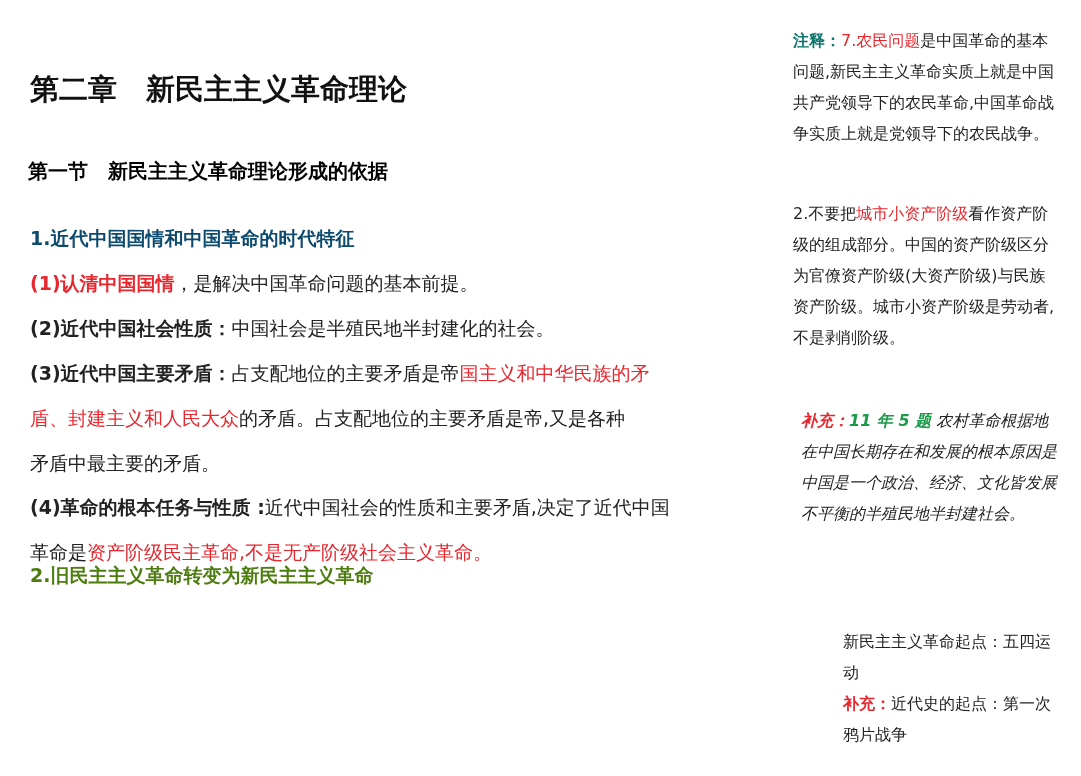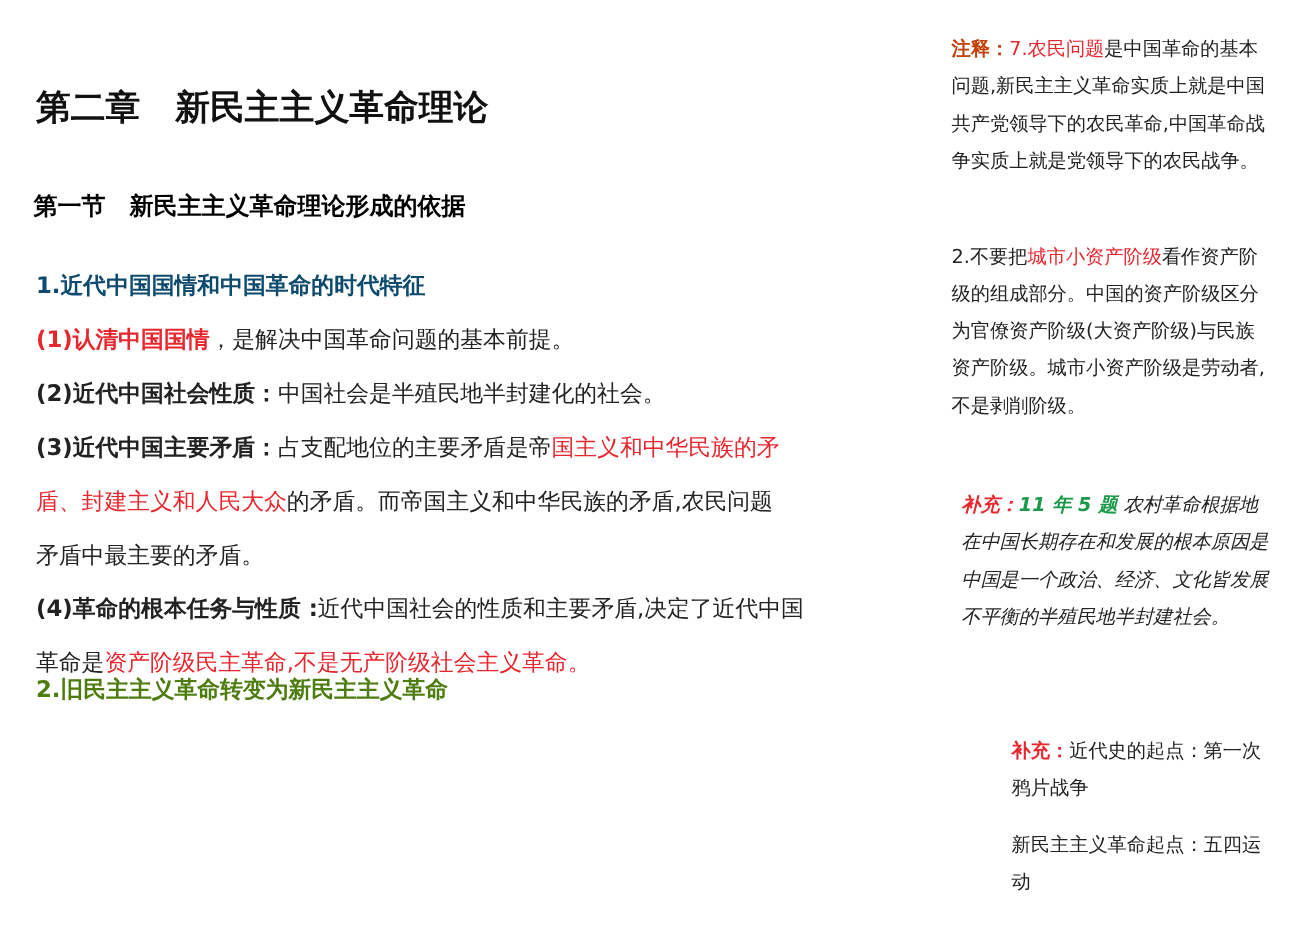--- a/index.html
+++ b/index.html
@@ -27,43 +27,43 @@
 </div>
 
 <div class="line" style="top:315px;">
   <span class="b">(2)近代中国社会性质：</span><span>中国社会是半殖民地半封建化的社会。</span>
 </div>
 
 <div class="line" style="top:360px;">
   <span class="b">(3)近代中国主要矛盾：</span><span>占支配地位的主要矛盾是帝</span><span class="red">国主义和中华民族的矛</span>
 </div>
 <div class="line" style="top:405px;">
-  <span class="red">盾、封建主义和人民大众</span><span>的矛盾。而帝国主义和中华民族的矛盾,农民问题</span>
+  <span class="red">盾、封建主义和人民大众</span><span>的矛盾。占支配地位的主要矛盾是帝,又是各种</span>
 </div>
 <div class="line" style="top:450px;">
   <span>矛盾中最主要的矛盾。</span>
 </div>
 
 <div class="line" style="top:494px;">
   <span class="b">(4)革命的根本任务与性质 :</span><span>近代中国社会的性质和主要矛盾,决定了近代中国</span>
 </div>
 <div class="line" style="top:539px;">
   <span>革命是</span><span class="red">资产阶级民主革命,不是无产阶级社会主义革命。</span>
 </div>
 
 <div class="line b" style="top:562px;color:#4d7c0f;">2.旧民主主义革命转变为新民主主义革命</div>
 
 <div class="side" style="left:793px; top:25px; width:270px;">
-  <p><span class="b" style="color:#c2410c;">注释：</span><span class="red">7.农民问题</span><span>是中国革命的基本问题,新民主主义革命实质上就是中国共产党领导下的农民革命,中国革命战争实质上就是党领导下的农民战争。</span></p>
+  <p><span class="b" style="color:#0f766e;">注释：</span><span class="red">7.农民问题</span><span>是中国革命的基本问题,新民主主义革命实质上就是中国共产党领导下的农民革命,中国革命战争实质上就是党领导下的农民战争。</span></p>
 </div>
 
 <div class="side" style="left:793px; top:198px; width:268px;">
   <p><span>2.不要把</span><span class="red">城市小资产阶级</span><span>看作资产阶级的组成部分。中国的资产阶级区分为官僚资产阶级(大资产阶级)与民族资产阶级。城市小资产阶级是劳动者,不是剥削阶级。</span></p>
 </div>
 
 <div class="side" style="left:801px; top:405px; width:262px;font-style:italic;">
   <p><span class="red b">补充：</span><span class="green b">11 年 5 题</span><span> 农村革命根据地在中国长期存在和发展的根本原因是中国是一个政治、经济、文化皆发展不平衡的半殖民地半封建社会。</span></p>
 </div>
 
 <div class="side" style="left:843px; top:610px; width:222px;">
+  <p style="margin-top:16px;"><span>新民主主义革命起点：五四运动</span></p>
   <p><span class="red b">补充：</span><span>近代史的起点：第一次鸦片战争</span></p>
-  <p style="margin-top:16px;"><span>新民主主义革命起点：五四运动</span></p>
 </div>
 
 </body></html>

